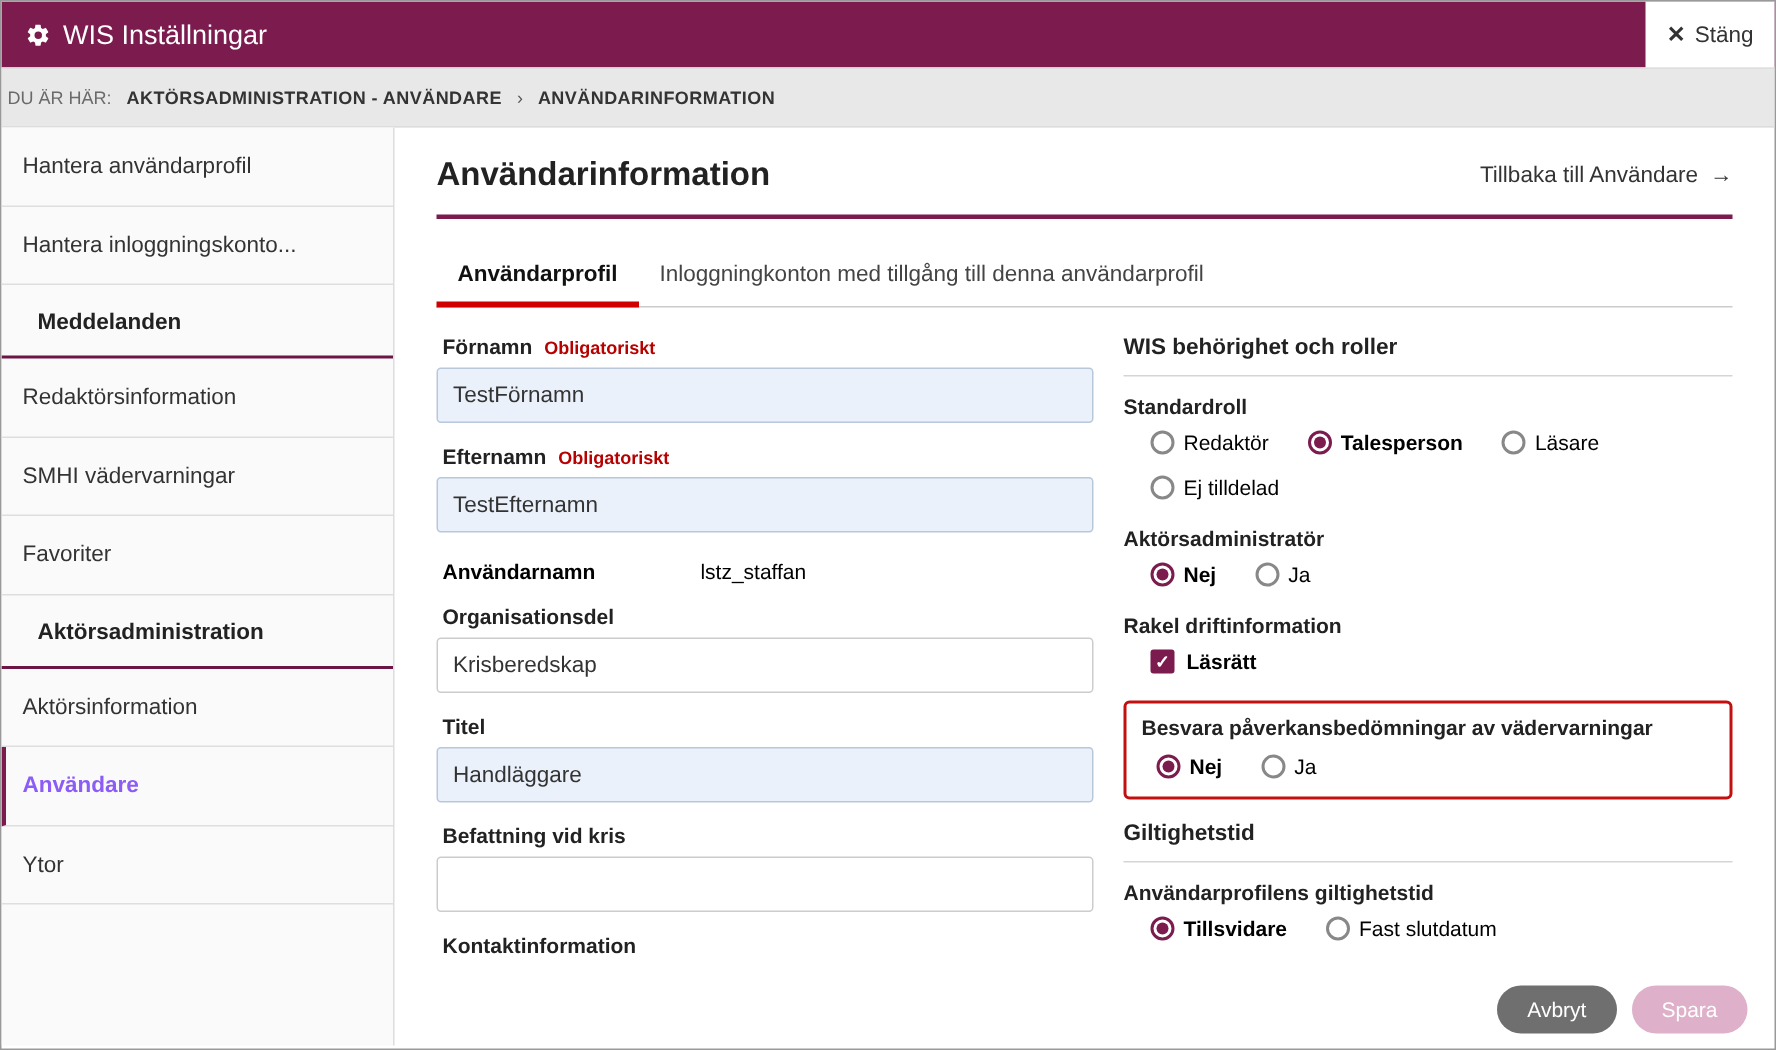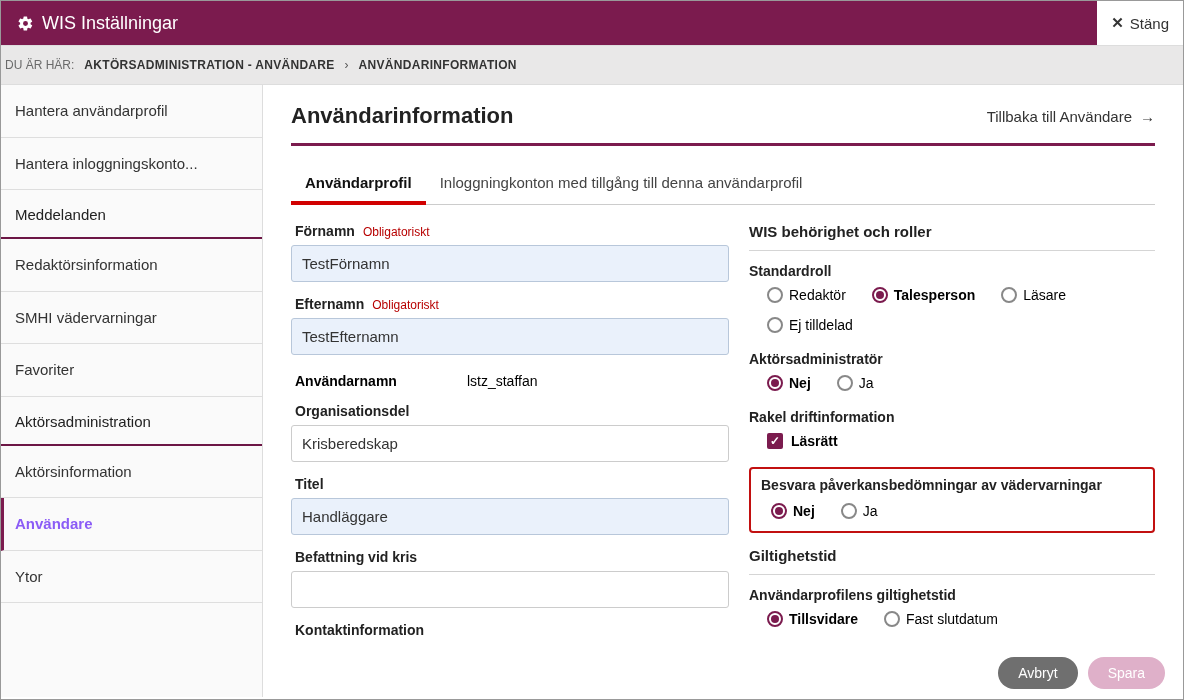--- a/index.html
+++ b/index.html
@@ -63,23 +63,23 @@
   }
   .side-item {
     padding: 18px 14px 17px 14px;
     font-size: 15px;
     color: #333;
     border-bottom: 1px solid #dedede;
     cursor: pointer;
     line-height:1.1;
   }
   .side-group {
-    padding: 16px 14px 14px 14px;
+    padding: 16px 14px 14px 24px;
     font-size: 15px;
-    font-weight: 400;
+    font-weight: 700;
     color: #222;
     border-bottom: 2px solid #6c1645;
   }
   .side-item.active {
     font-weight: 700;
     color: #8b5cf6;
     border-left: 3px solid #7b1b4e;
     padding-left: 11px;
   }
   .main {
@@ -118,21 +118,21 @@
   }
   .form-area {
     display:flex;
     gap: 20px;
     padding-top: 18px;
   }
   .col { flex:1; min-width:0;}
   .col-right { flex: 0 0 406px;}
   .field { margin-bottom: 14px;}
   .field-label { font-size:14px; font-weight:700; color:#222; display:flex; gap:8px; align-items:baseline; margin-bottom:6px; padding-left:4px;}
-  .req { color:#b70000; font-weight:400; font-size:12px;}
+  .req { color:#b70000; font-weight:700; font-size:12px;}
   .input {
     width:100%;
     border:1px solid #b8c7da;
     background:#eaf1fb;
     padding: 9px 10px;
     font-size:15px;
     border-radius:3px;
     color:#333;
   }
   .input.white { background:#fff; border:1px solid #ccc;}

